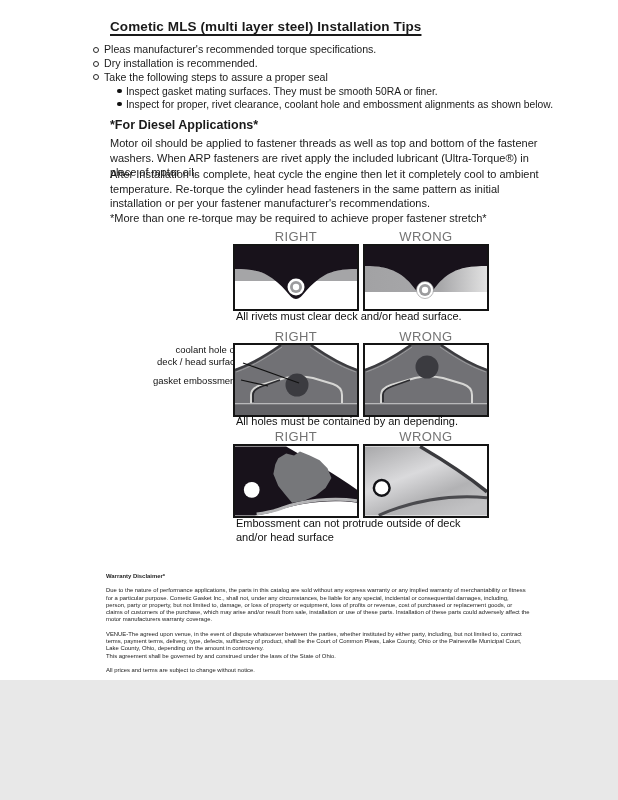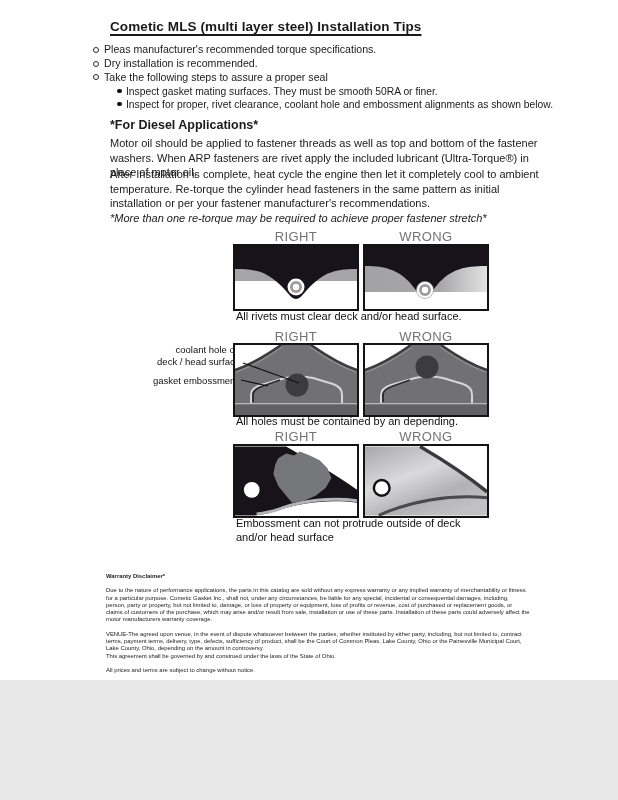--- a/index.html
+++ b/index.html
@@ -25,21 +25,21 @@
   .subbullets{left:117px;top:84.5px;font-size:10.3px;line-height:13.2px;}
   .b-item{position:relative;padding-left:11px;white-space:nowrap;}
   .b-item::before{content:"";position:absolute;left:0;top:3.6px;width:4px;height:4px;border:1px solid #2a2a2a;border-radius:50%;}
   .sb-item{position:relative;padding-left:9px;white-space:nowrap;}
   .sb-item::before{content:"";position:absolute;left:0;top:4.1px;width:4.6px;height:4.6px;background:#111;border-radius:50%;}
   
   .h2{left:110px;top:118px;font-size:12.5px;font-weight:bold;white-space:nowrap;}
   .body-p{left:110px;width:432px;font-size:11px;line-height:14.6px;}
   .p1{top:136px;}
   .p2{top:167px;}
-  .p3{top:211px;white-space:nowrap;font-style:italic;}
+  .p3{top:211px;white-space:nowrap;}
   
   .dlabel{width:126px;text-align:center;font-size:13px;color:#737373;letter-spacing:.4px;}
   .panel{border:2px solid #141414;background:#fff;line-height:0;}
   .panel svg{display:block;}
   .caption{font-size:11px;line-height:13.5px;color:#111;}
   .pre{white-space:pre-line;}
   .callout{font-size:9.5px;line-height:11.5px;text-align:right;color:#111;}
   
   .legal{left:106px;top:573px;width:424px;font-size:5.9px;line-height:7.3px;color:#1c1c1c;}
   .legal .lp{margin:0 0 7px 0;}

